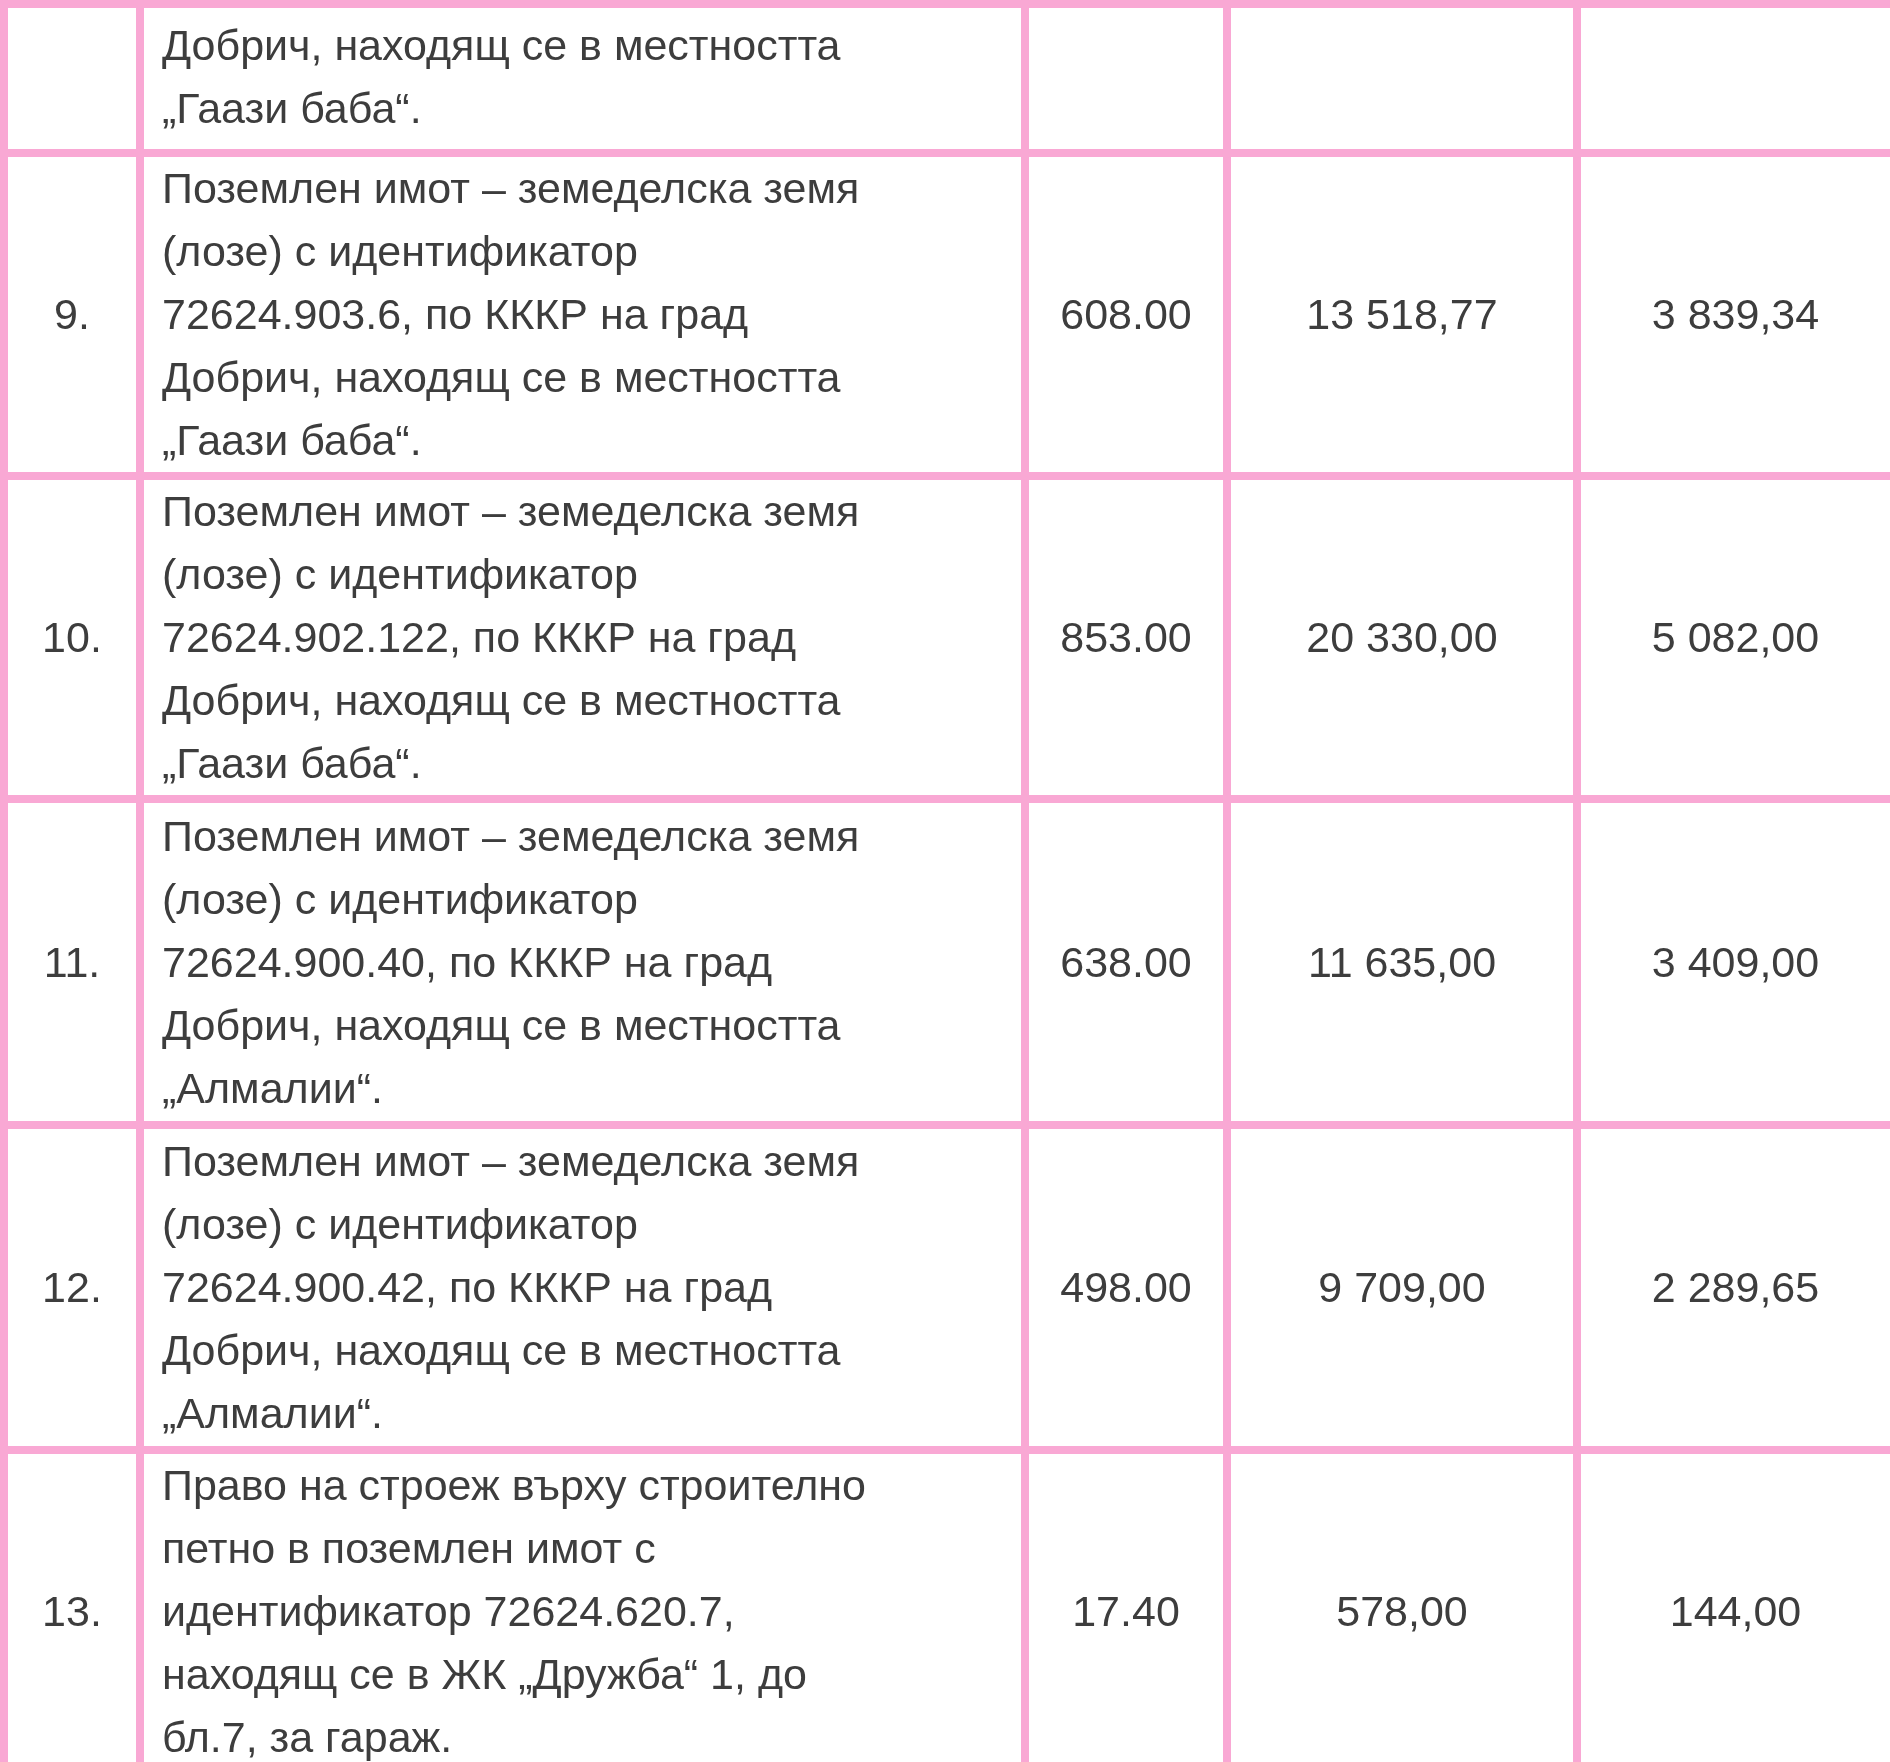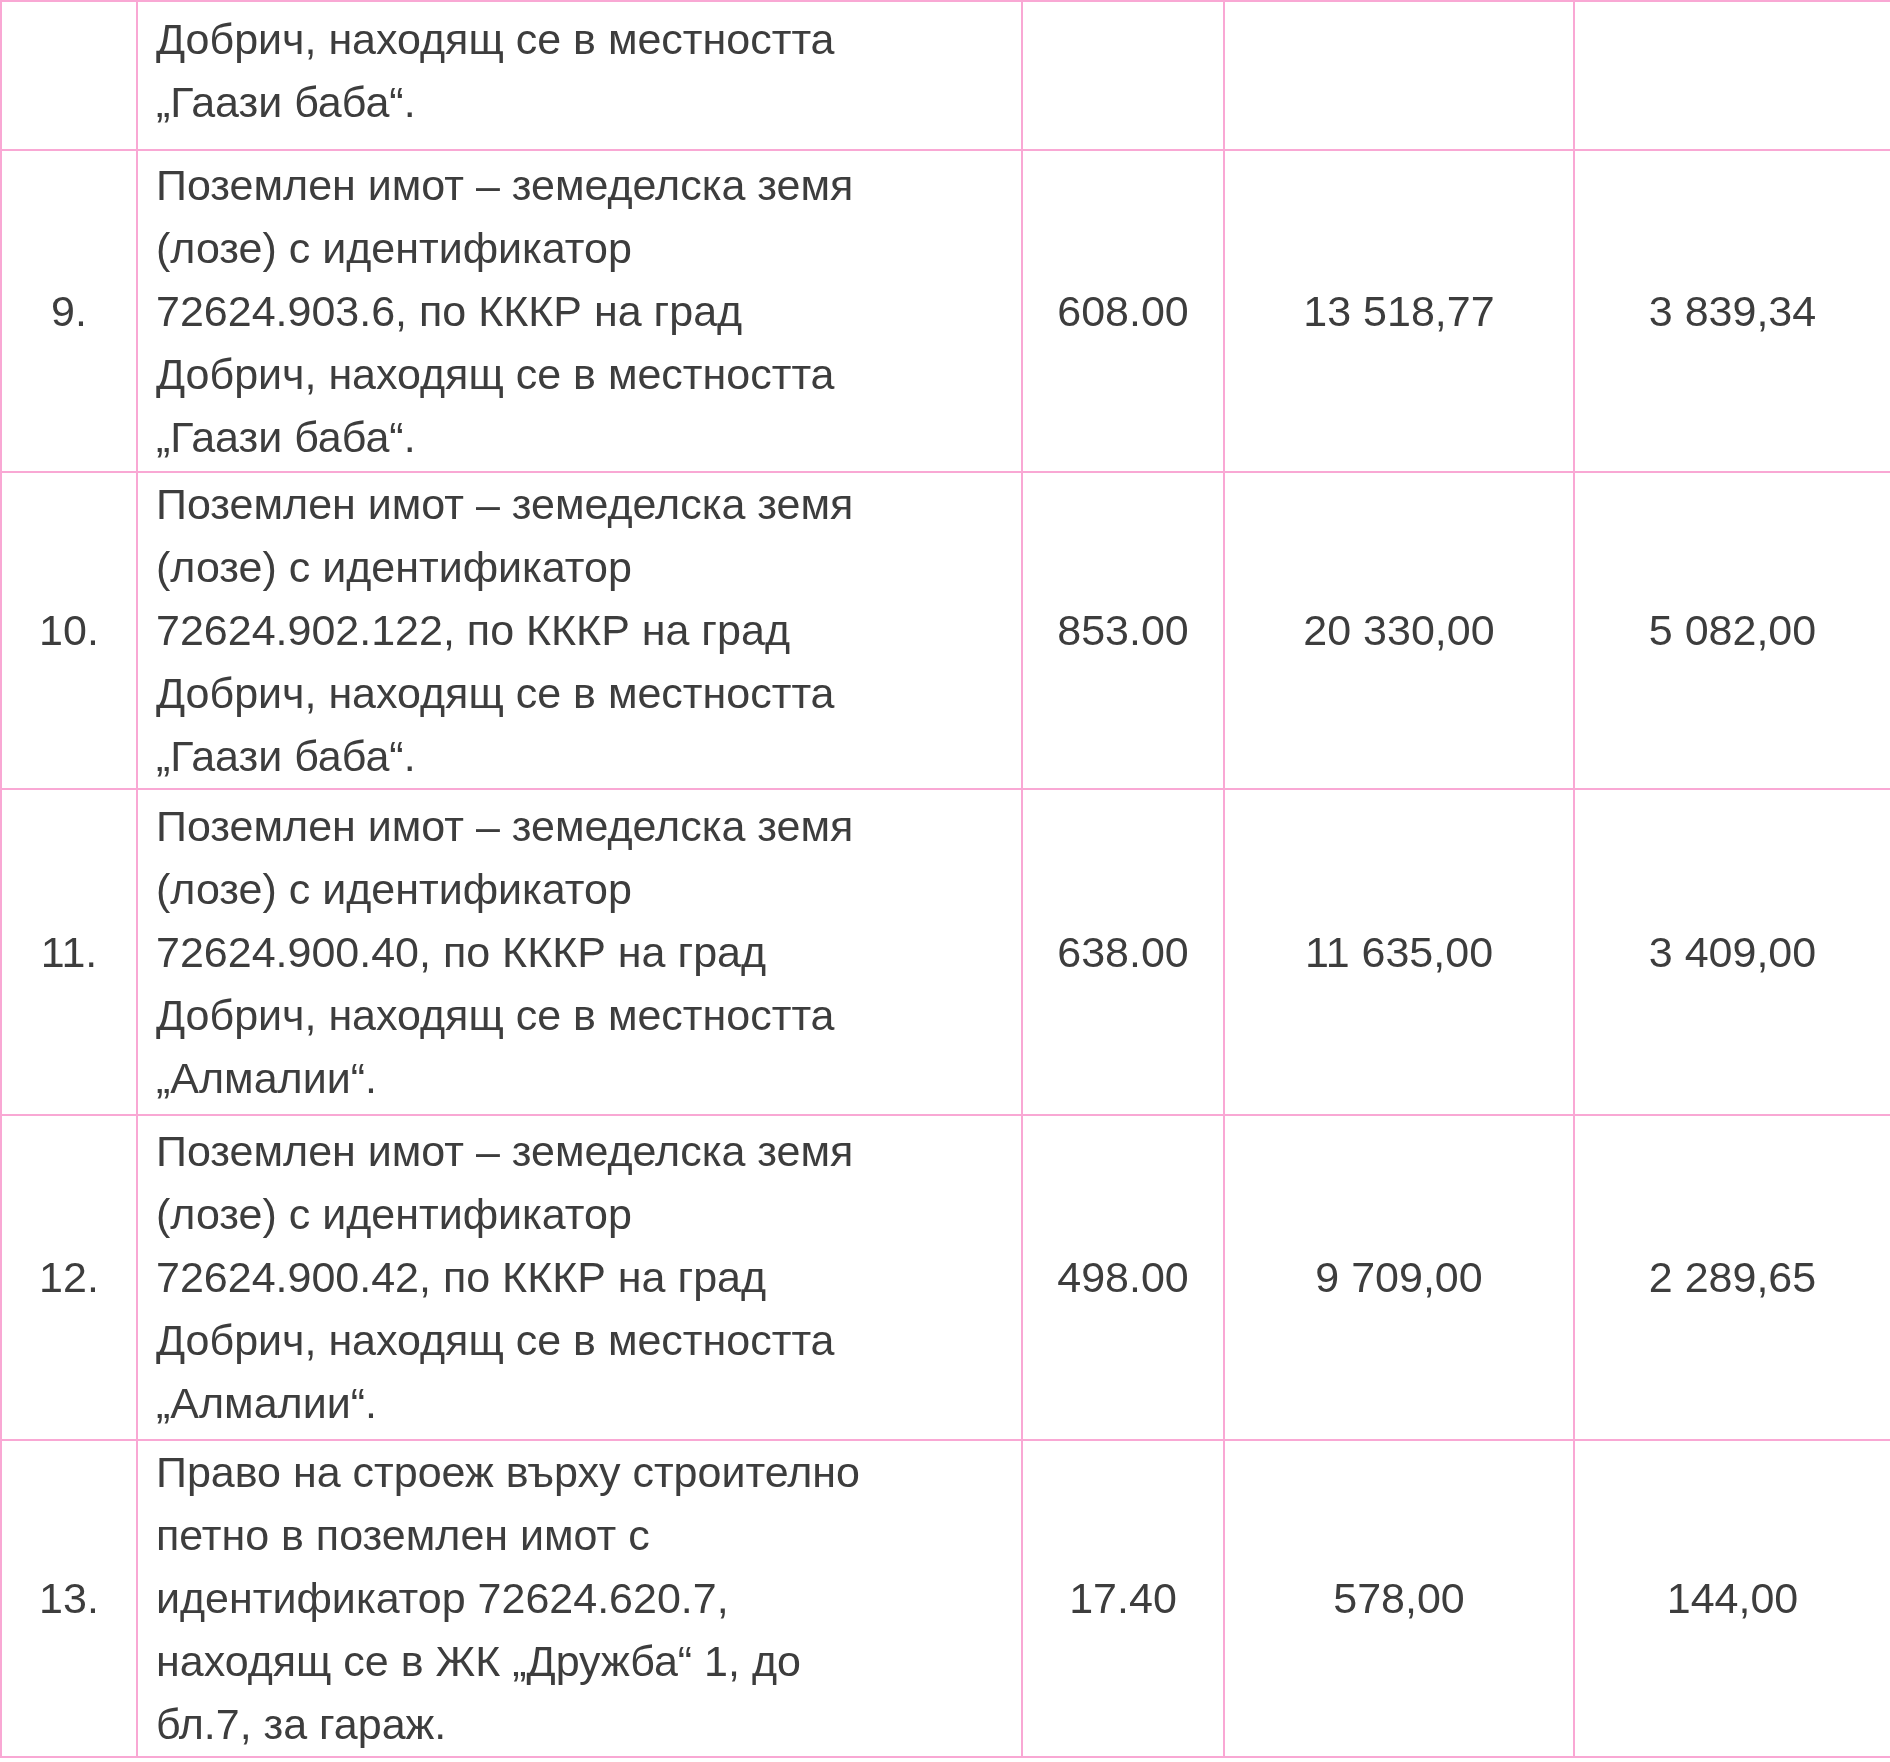--- a/index.html
+++ b/index.html
@@ -15,21 +15,21 @@
     font-family: "Liberation Sans", sans-serif;
   }
   table.doc-table {
     border-collapse: collapse;
     table-layout: fixed;
     width: 1888px;
     color: #3d3d3d;
     font-size: 43px;
   }
   table.doc-table td {
-    border: 2px solid #f9a8d4;
+    border: 8px solid #f9a8d4;
     padding: 0;
     vertical-align: middle;
     overflow: hidden;
   }
   td.cell-num {
     text-align: center;
   }
   td.cell-desc {
     text-align: left;
   }

